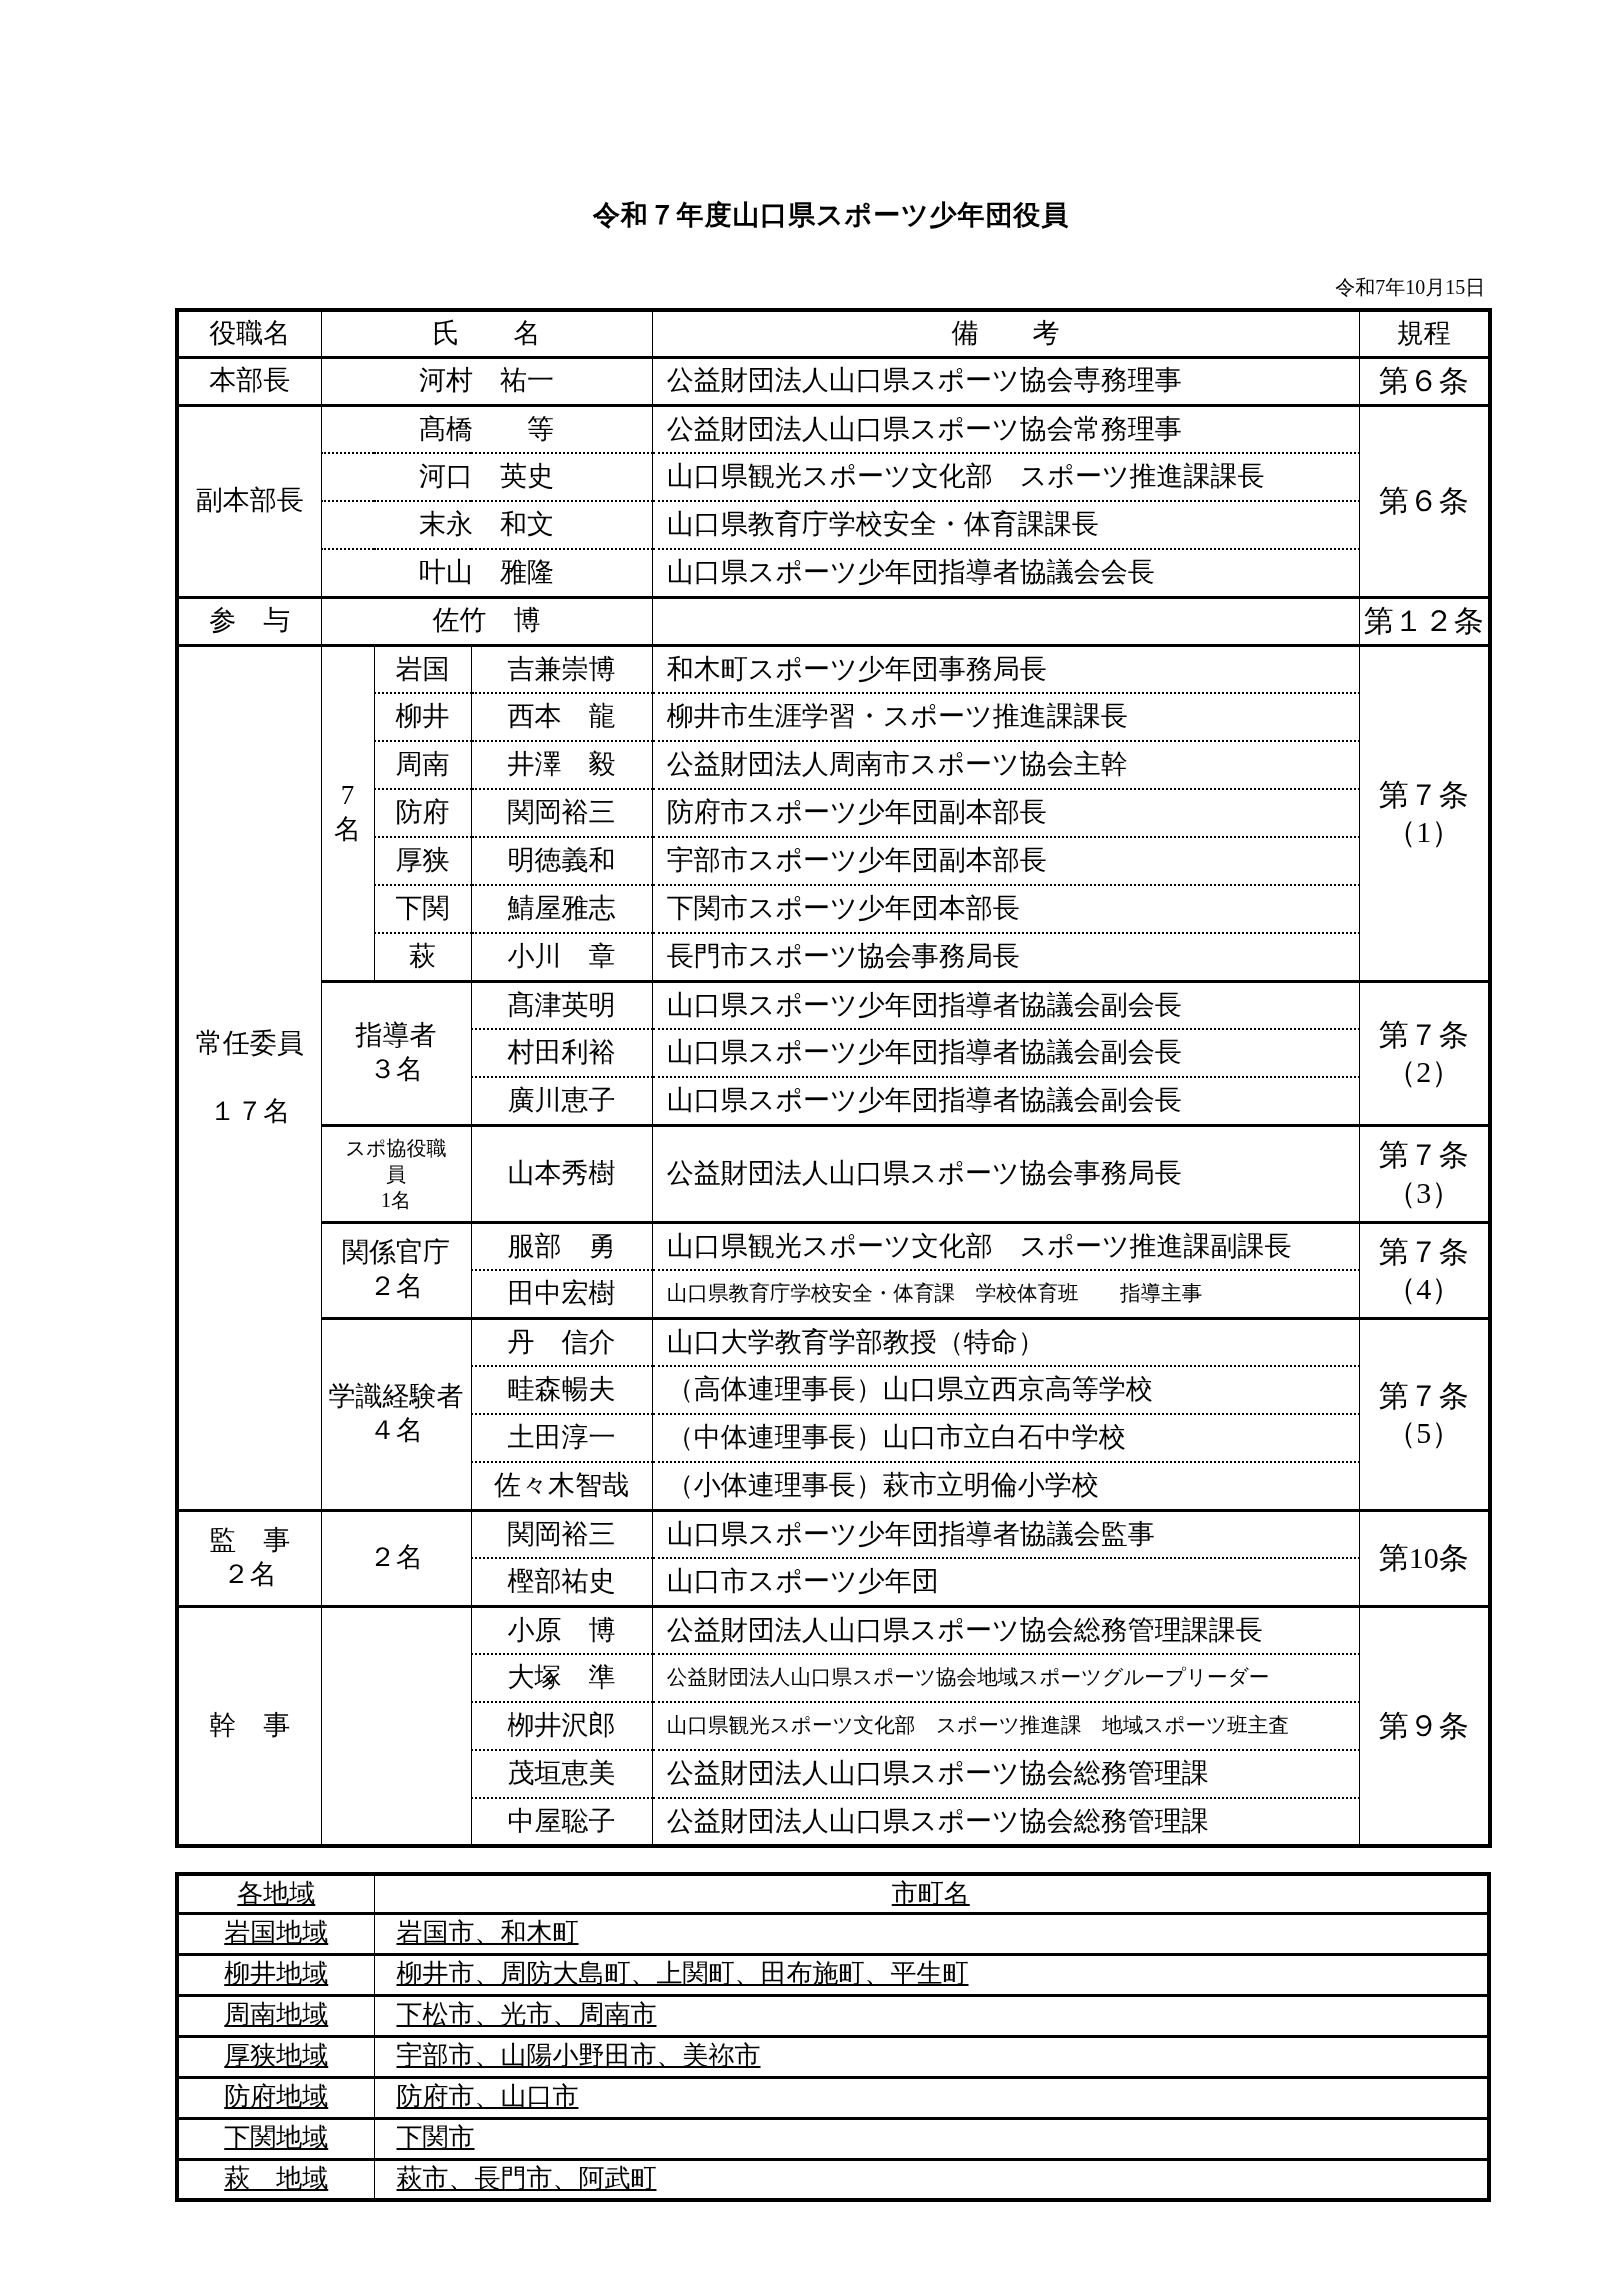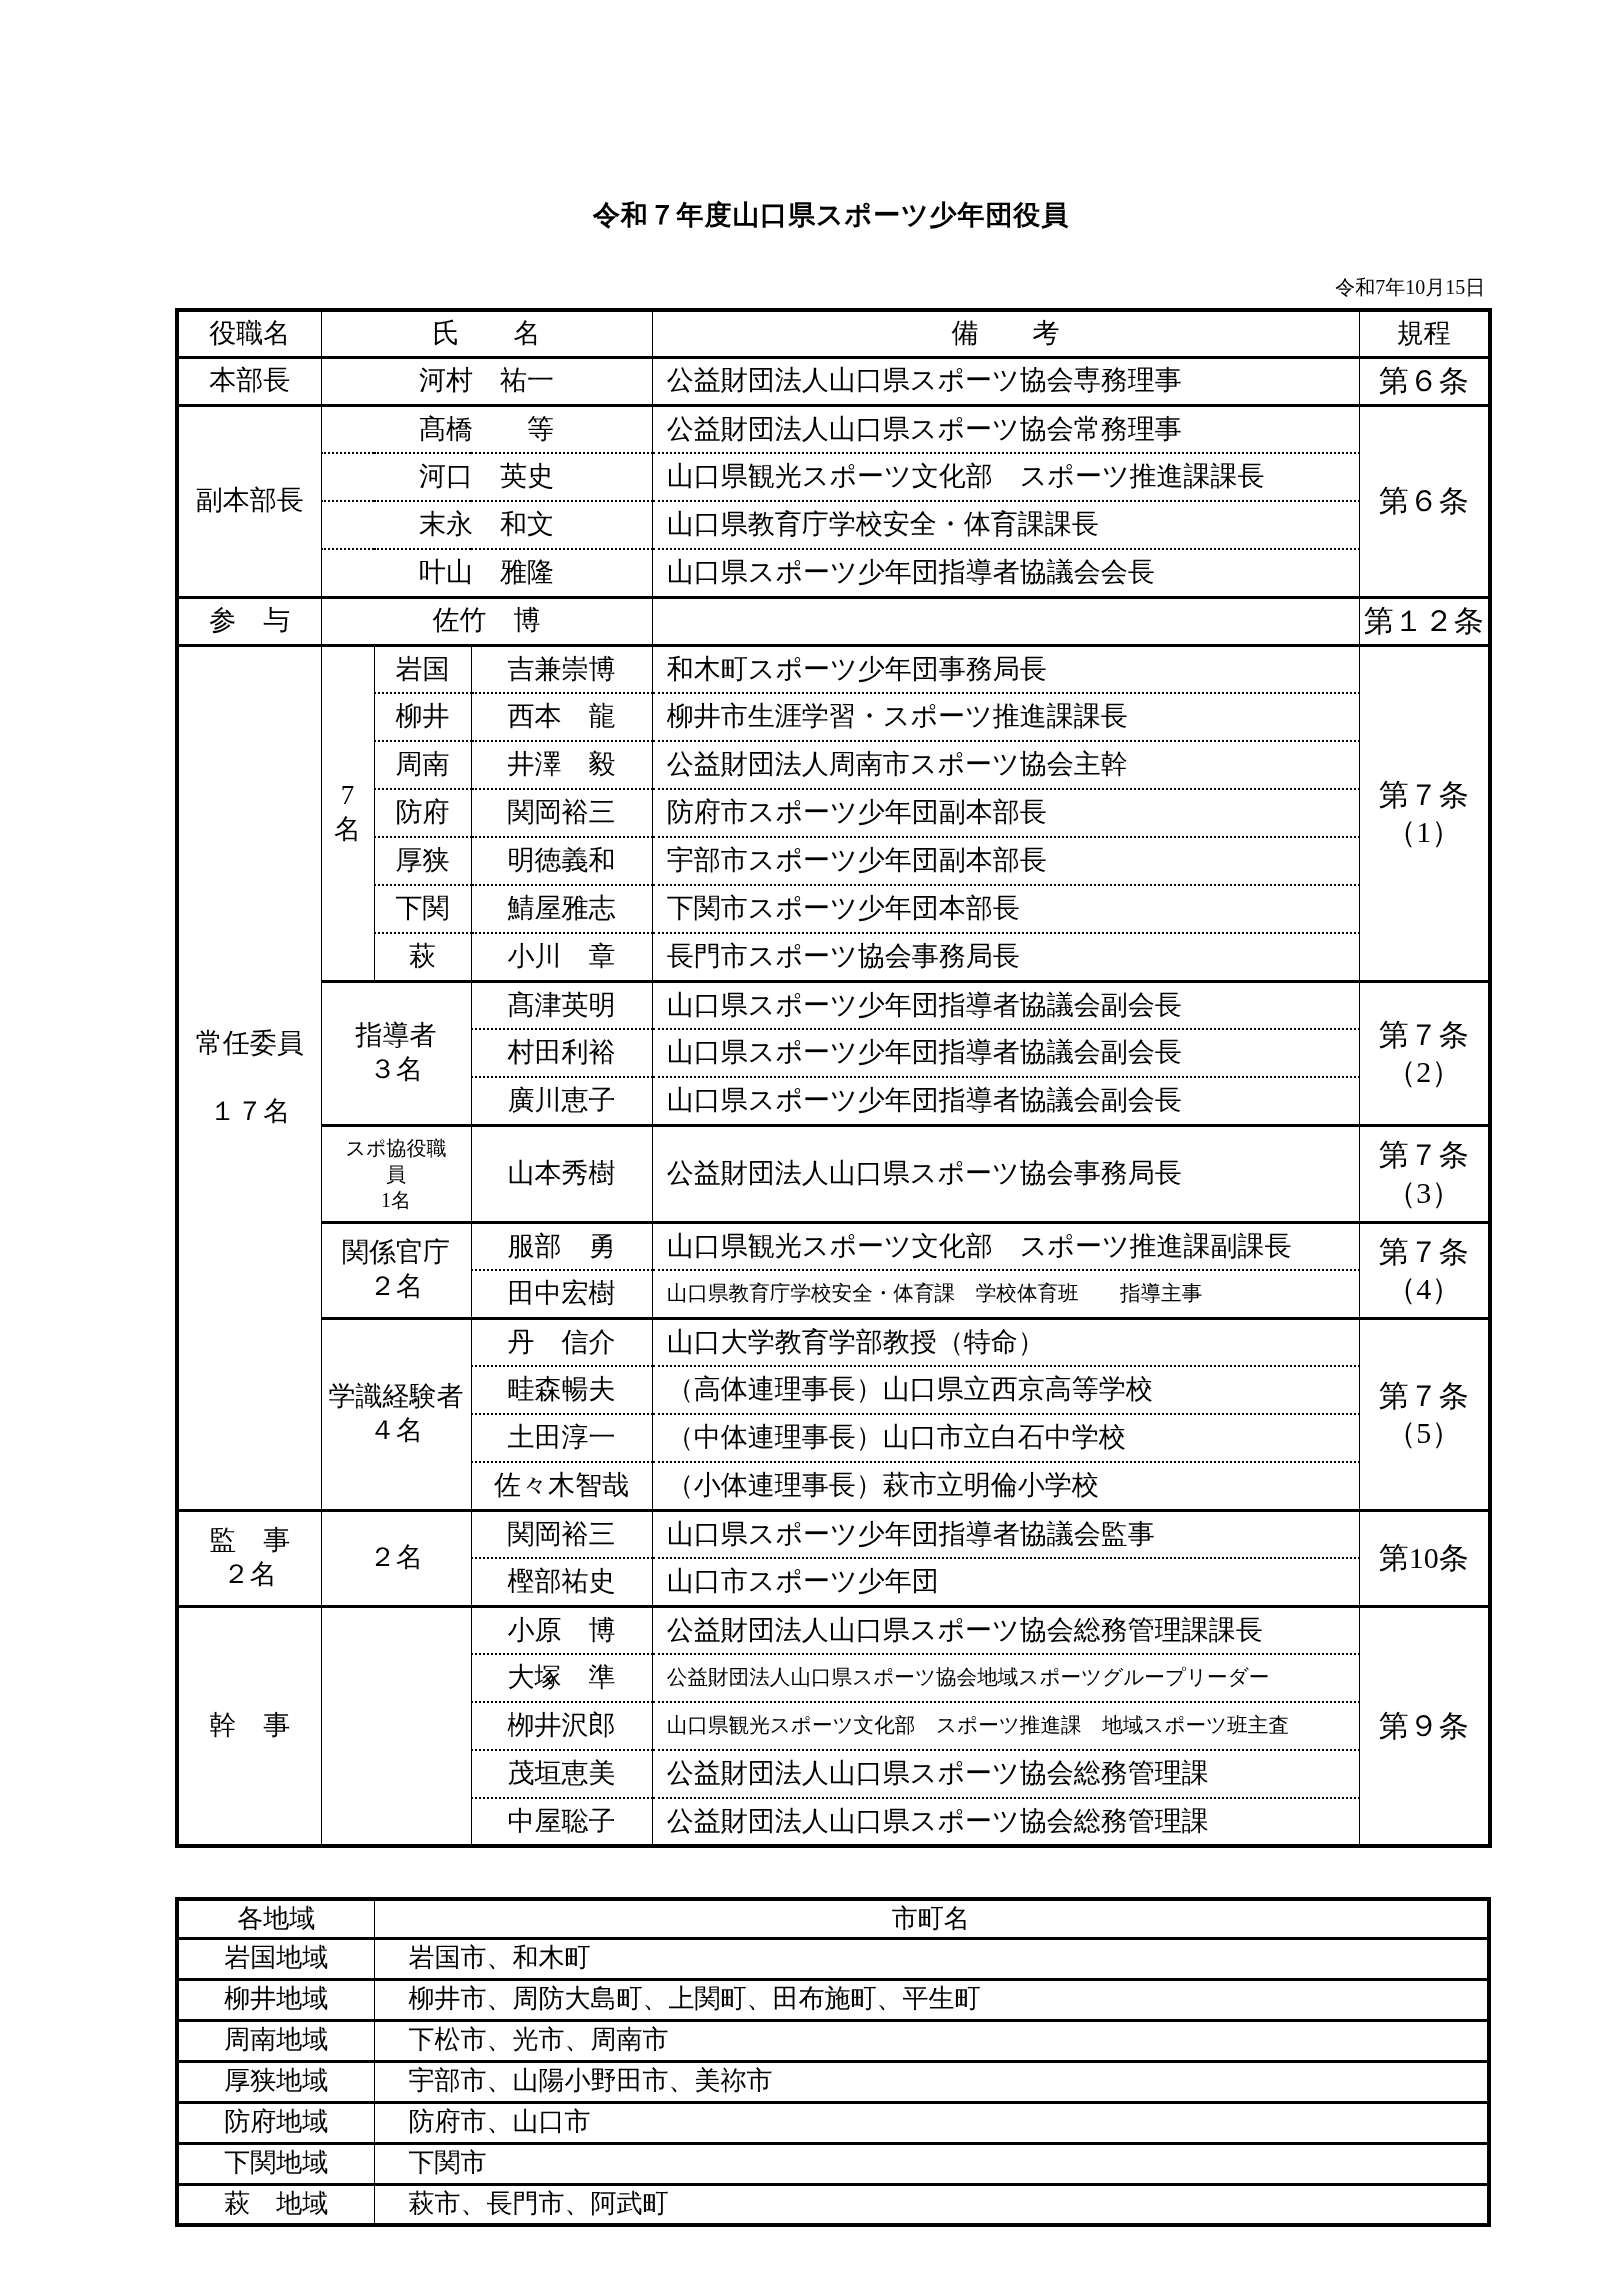--- a/index.html
+++ b/index.html
@@ -25,25 +25,25 @@
   tr { height:48px; }
   tr.hdr { height:47px; }
   tr.tall { height:97px; }
   tr.sec > td { border-top:3.6px solid #000; }
   tr.dot > td { border-top:2.7px dotted #000; }
   td.remark { text-align:left; padding:0 7.2px 0 14.3px; }
   td.small { font-size:20.6px; }
   td.reg { font-size:30px; }
   td.grp-small { font-size:20px; line-height:1.3; }
 
-  table.areas { border:4.5px solid #000; margin-top:49px; }
+  table.areas { border:4.5px solid #000; margin-top:24px;text-decoration:underline; }
   table.areas tr { height:41px; }
   table.areas tr.ahdr { height:39px; }
   table.areas tr + tr > td { border-top:3.6px solid #000; }
-  table.areas td.cities { text-align:left; padding-left:34px; }
+  table.areas td.cities { text-align:left; padding-left:22px; }
   table.areas td { font-size:26px; }
 </style>
 </head>
 <body>
 
 <div class="content">
 
   <h1 class="title">令和７年度山口県スポーツ少年団役員</h1>
   <div class="date">令和7年10月15日</div>
 

